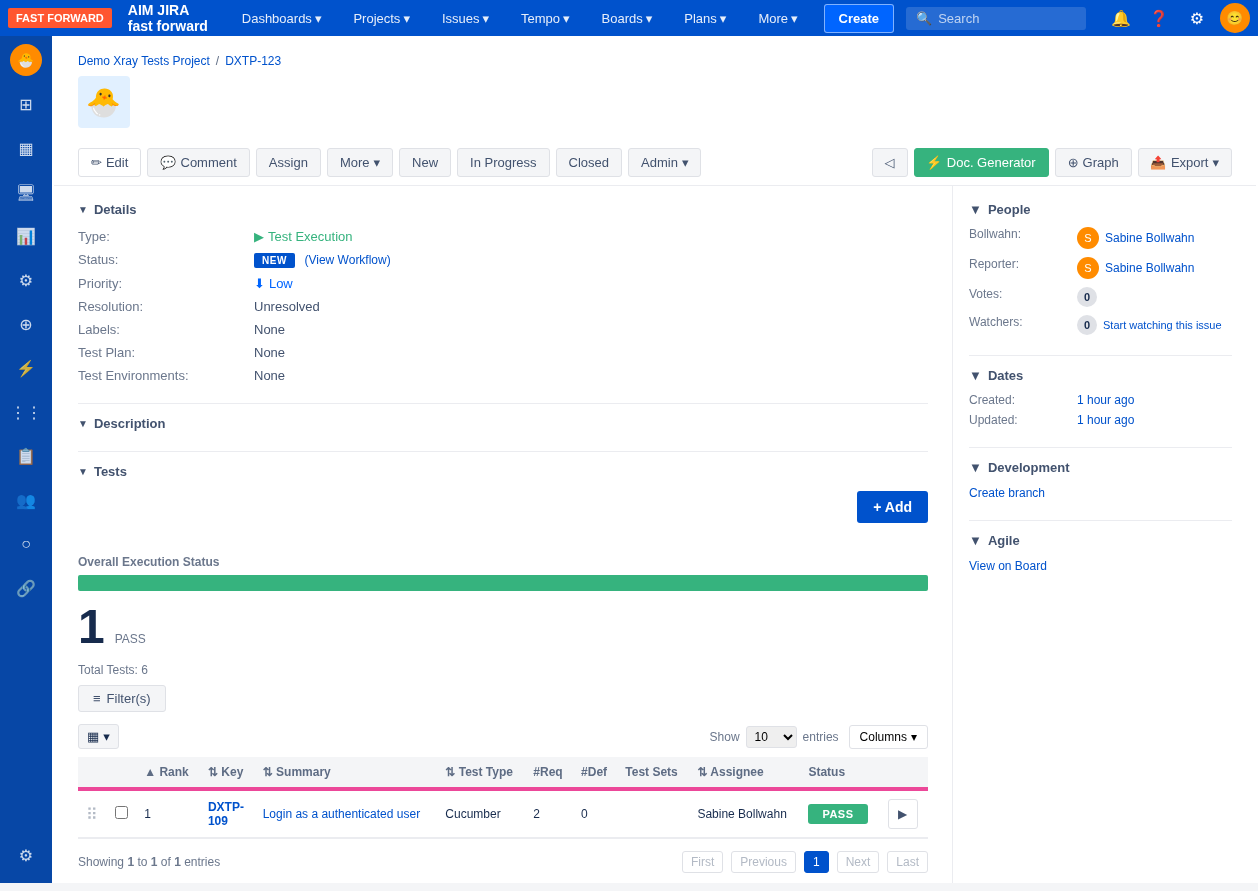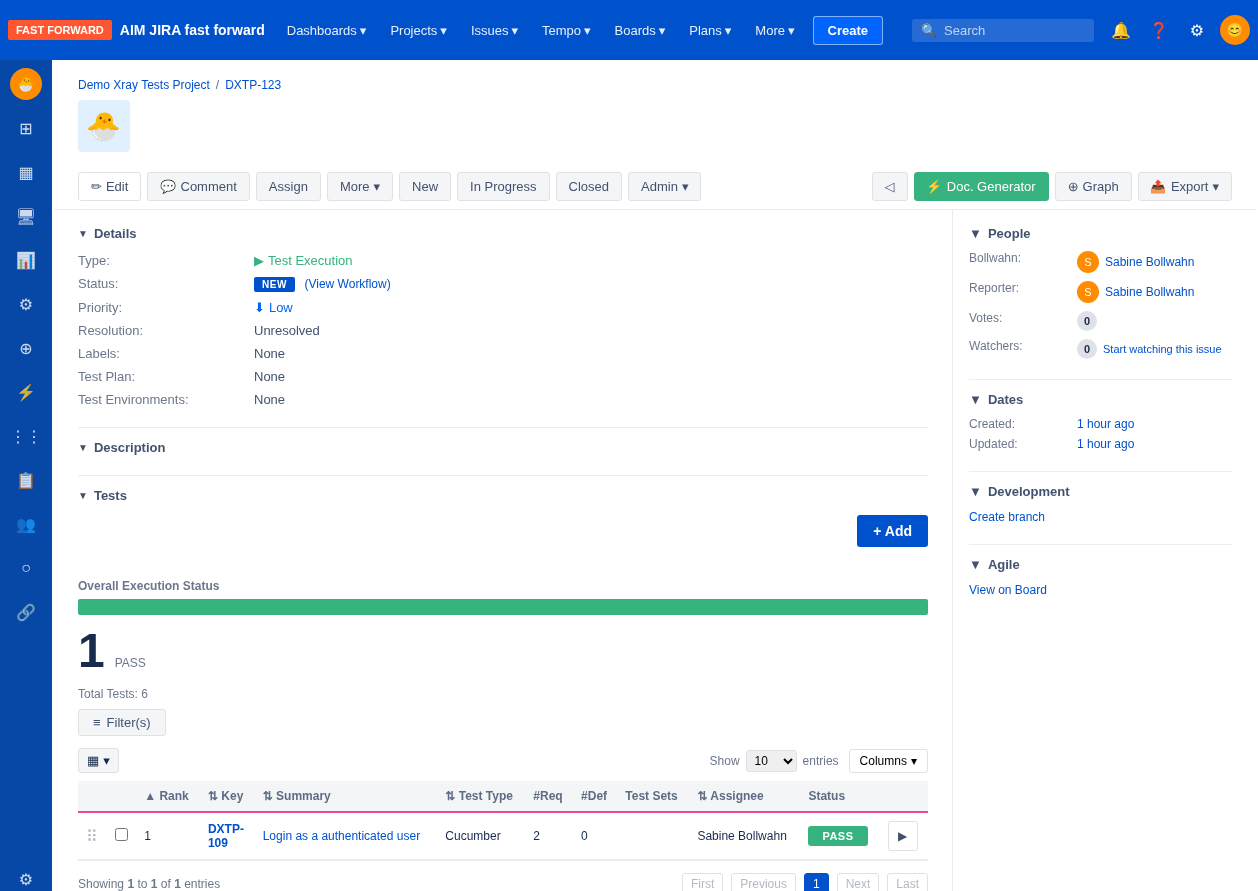--- a/index.html
+++ b/index.html
@@ -1,25 +1,25 @@
 <!DOCTYPE html>
 <html><head>
   <meta charset="utf-8">
   <style>
     * { box-sizing: border-box; margin: 0; padding: 0; }
     body { font-family: -apple-system, BlinkMacSystemFont, "Segoe UI", Arial, sans-serif; font-size: 13px; background: #f4f5f7; color: #172b4d; }
 
     
     .top-nav {
       background: #0052cc;
-      height: 60px;
+      height: 36px;
       display: flex;
       align-items: center;
       padding: 0 8px;
-      gap: 4px;
+      gap: 12px;
       color: white;
       position: relative;
     }
     .nav-logo {
       background: #ff5630;
       padding: 4px 8px;
       border-radius: 2px;
       font-size: 11px;
       font-weight: bold;
       color: white;
@@ -410,21 +410,21 @@
       width: 100%;
       border-collapse: collapse;
       font-size: 12px;
     }
     .tests-table th {
       background: #f4f5f7;
       padding: 8px 8px;
       text-align: left;
       color: #5e6c84;
       font-weight: 600;
-      border-bottom: 2px solid #ec4899;
+      border-bottom: 4px solid #ec4899;
       white-space: nowrap;
     }
     .tests-table td {
       padding: 8px 8px;
       border-bottom: 1px solid #ebecf0;
       vertical-align: middle;
     }
     .key-link { color: #0052cc; text-decoration: none; font-weight: 600; }
     .pass-status {
       background: #36b37e;

